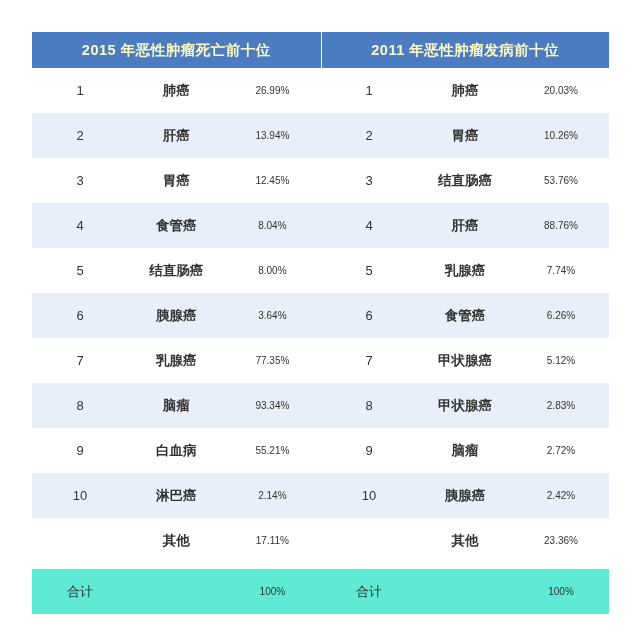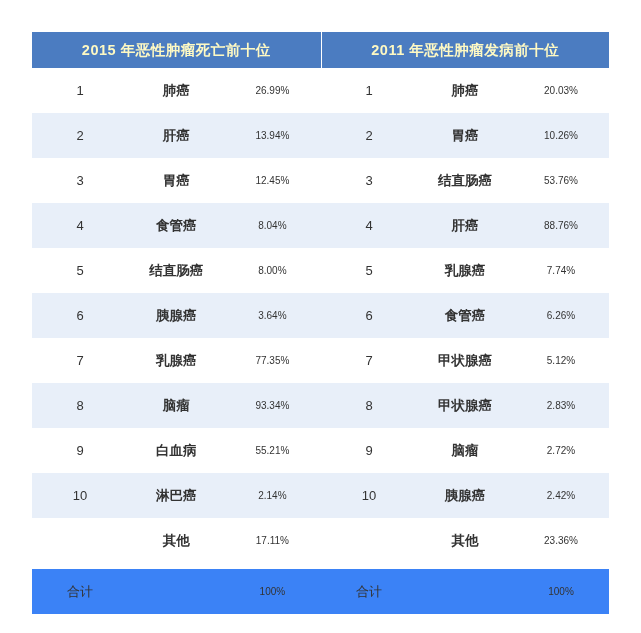--- a/index.html
+++ b/index.html
@@ -58,21 +58,21 @@
     border: none;
     color: #333333;
   }
   .tbl tr.alt td {
     background: #e8eff9;
   }
   .tbl tr.plain td {
     background: #ffffff;
   }
   .tbl tr.total td {
-    background: #3b82f6;
+    background: #5eead4;
     text-align: center;
   }
   .col-rank { width: 26%; }
   .col-name { width: 42%; font-weight: bold; margin-top: 8px; }
   .col-pct  { width: 32%; }
   .tbl td.col-rank { font-size: 13px; }
   .tbl td.col-pct { font-size: 10px; }
   .sep-row td {
     height: 6px;
     background: #ffffff !important;

